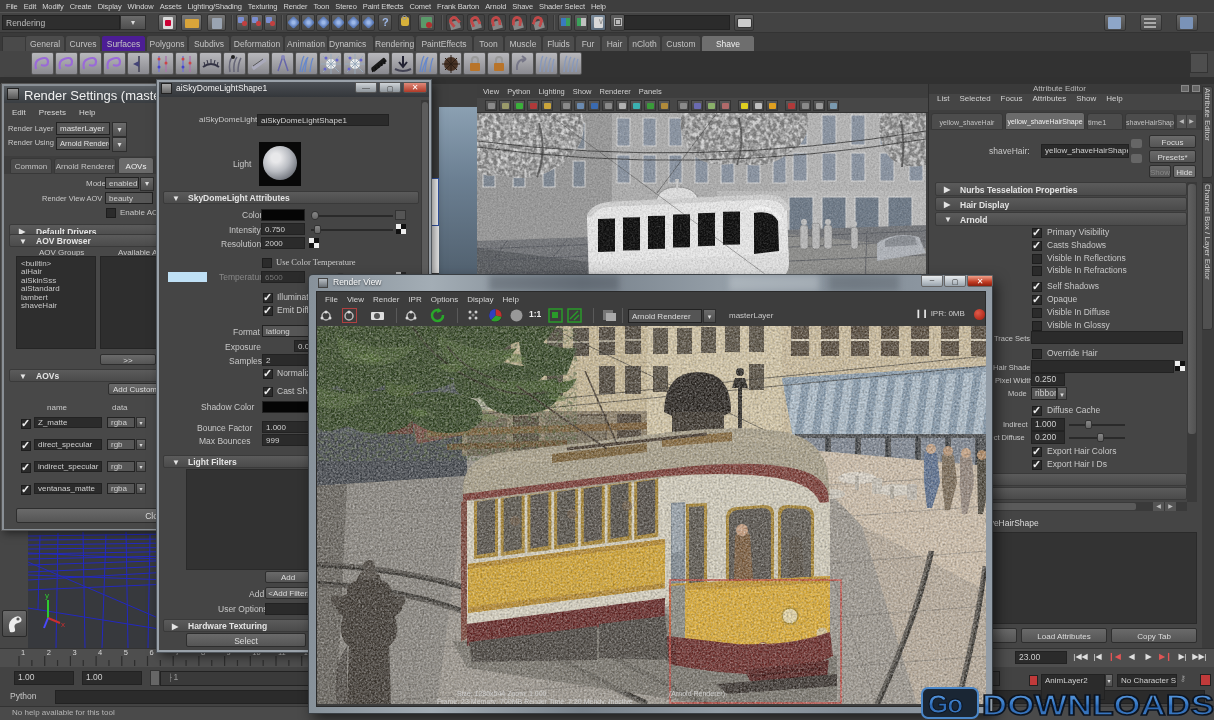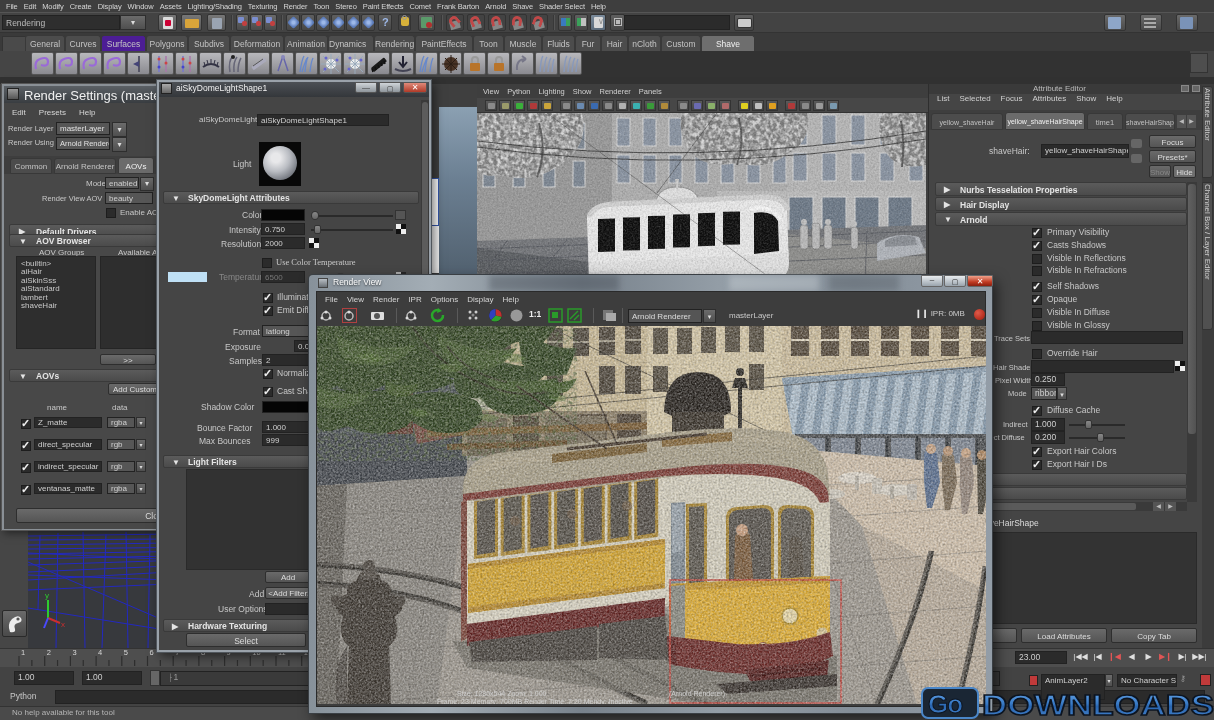--- a/index.html
+++ b/index.html
@@ -709,21 +709,21 @@
       <span>Selected</span>
       <span>Focus</span>
       <span>Attributes</span>
       <span>Show</span>
       <span>Help</span>
     </div>
 
   <div class="abs" style="left:0;top:26px;width:274px;height:20px;background:#3e3e3e;"></div>
   <div class="abs" style="left:2px;top:29px;width:72px;height:17px;background:#4c4c4c;border:1px solid #383838;border-radius:3px 3px 0 0;color:#c0c0c0;font-size:7px;text-align:center;line-height:17px;overflow:hidden;">yellow_shaveHair</div>
   <div class="abs" style="left:76px;top:28px;width:80px;height:18px;background:#6b6b6b;border:1px solid #383838;border-radius:3px 3px 0 0;color:#f0f0f0;font-size:7px;text-align:center;line-height:18px;overflow:hidden;">yellow_shaveHairShape</div>
-  <div class="abs" style="left:158px;top:29px;width:36px;height:17px;background:#4c4c4c;border:1px solid #383838;border-radius:3px 3px 0 0;color:#c0c0c0;font-size:7.5px;text-align:center;line-height:17px;">time1</div>
+  <div class="abs" style="left:158px;top:29px;width:36px;height:17px;background:#4c4c4c;border:1px solid #383838;border-radius:3px 3px 0 0;color:#c0c0c0;font-size:7.5px;text-align:left;line-height:17px;">time1</div>
   <div class="abs" style="left:196px;top:29px;width:50px;height:17px;background:#4c4c4c;border:1px solid #383838;border-radius:3px 3px 0 0;color:#c0c0c0;font-size:7px;text-align:center;line-height:17px;overflow:hidden;">shaveHairShape</div>
   <div class="abs" style="left:248px;top:31px;width:9px;height:13px;background:#555;color:#bbb;font-size:6px;text-align:center;line-height:13px;">◀</div>
   <div class="abs" style="left:258px;top:31px;width:9px;height:13px;background:#555;color:#bbb;font-size:6px;text-align:center;line-height:13px;">▶</div>
 
   <div class="abs btn" style="left:220px;top:51px;width:47px;height:13px;line-height:13px;font-size:8px;">Focus</div>
   <div class="abs btn" style="left:220px;top:66px;width:47px;height:13px;line-height:13px;font-size:8px;">Presets*</div>
   <div class="abs btn" style="left:220px;top:81px;width:22px;height:13px;line-height:13px;font-size:8px;color:#888;">Show</div>
   <div class="abs btn" style="left:244px;top:81px;width:23px;height:13px;line-height:13px;font-size:8px;background:#6e6e6e;">Hide</div>
   <div class="abs txt" style="left:60px;top:62px;font-size:8.5px;">shaveHair:</div>
   <div class="abs fld" style="left:112px;top:60px;width:88px;height:14px;font-size:8px;">yellow_shaveHairShape</div>

